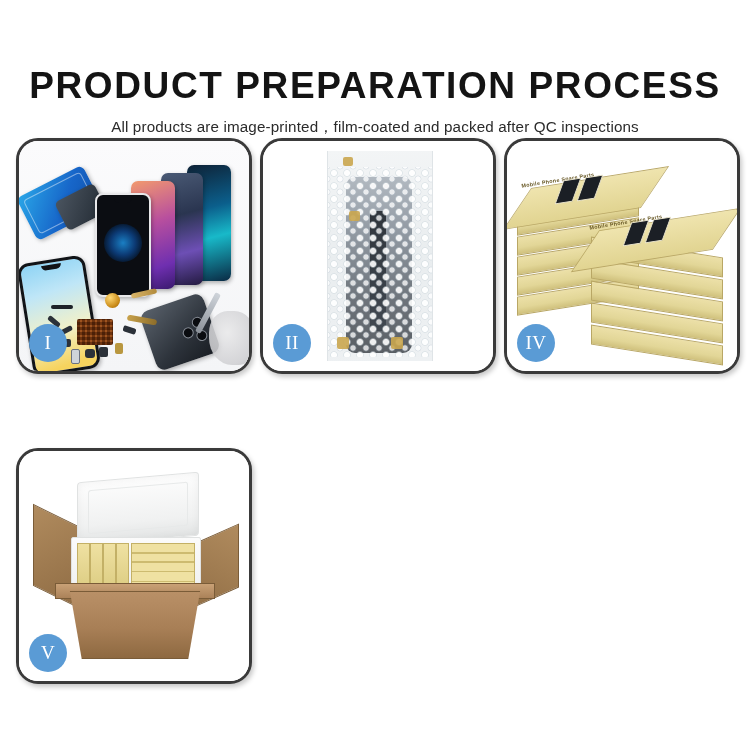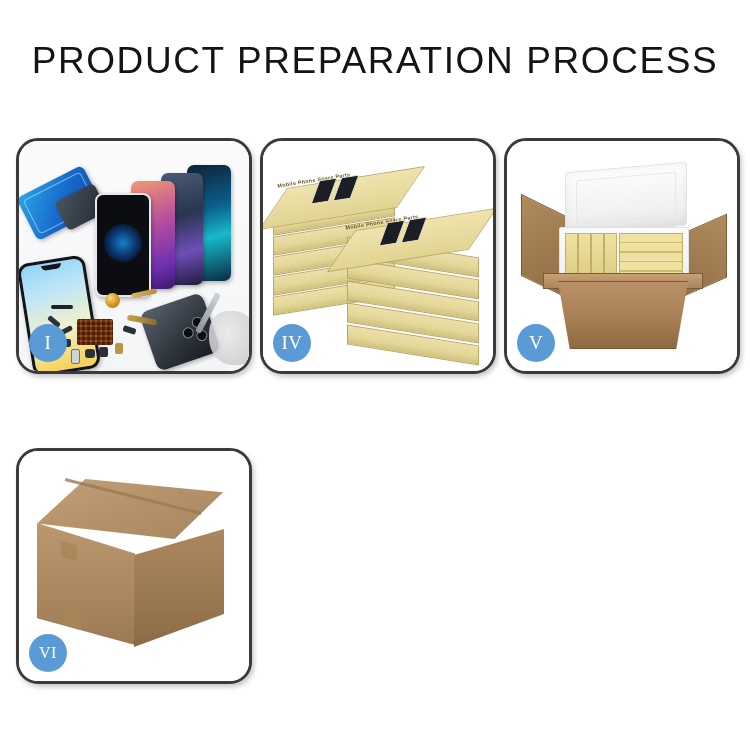--- a/index.html
+++ b/index.html
@@ -7,23 +7,23 @@
     width:750px;height:750px;
     background:#ffffff;
     font-family:"Liberation Sans", sans-serif;
     overflow:hidden;
   }
   .page{position:relative;width:750px;height:750px;background:#fff;}
 
   
   .header{position:absolute;left:0;top:0;width:750px;text-align:center;}
   .title{
-    margin:0;padding-top:42px;
+    margin:0;padding-top:67px;
     font-size:37px;letter-spacing:1.6px;
-    font-weight:400;color:#141414;
+    font-weight:700;color:#141414;
     font-family:"Liberation Sans", sans-serif;
     line-height:1.05;
     white-space:nowrap;
   }
   .subtitle{
     margin:0;padding-top:11px;
     font-size:15.2px;color:#2b2b2b;font-weight:400;
     letter-spacing:.15px;white-space:nowrap;
   }
 
@@ -271,20 +271,21 @@
   .tab2{position:absolute;left:46px;top:160px;width:16px;height:16px;
     background:#a9855c;opacity:.85;transform:skewY(14deg);}
 </style>
 </head>
 <body>
 
 <div class="page">
 
   <div class="header">
     <h1 class="title">PRODUCT PREPARATION PROCESS</h1>
+    <p class="subtitle">All products are image-printed，film-coated and packed after QC inspections</p>
   </div>
 
   <div class="grid">
 
     <div class="panel">
       <div class="stage p1">
         <div class="phone ph-a"></div>
         <div class="phone ph-a-dark"></div>
         <div class="phone ph-cyan"></div>
         <div class="phone ph-violet"></div>
@@ -308,20 +309,34 @@
         <div class="part pt5"></div>
         <div class="part pt6"></div>
         <div class="part pt7"></div>
         <div class="part pt8"></div>
         <div class="driver"></div>
         <div class="hand"></div>
       </div>
       <div class="badge">I</div>
     </div>
 
+    <div class="panel">
+      <div class="stage p2">
+        <div class="bagwrap">
+          <div class="innerpart"></div>
+          <div class="ribbon"></div>
+          <div class="bubbles"></div>
+        </div>
+        <div class="tape tp1"></div>
+        <div class="tape tp2"></div>
+        <div class="tape tp3"></div>
+        <div class="tape tp4"></div>
+      </div>
+      <div class="badge">II</div>
+    </div>
 
 
     <div class="panel">
       <div class="stage p4">
         <div class="stack">
           <div class="sbox c5"></div>
           <div class="sbox c4"></div>
           <div class="sbox c3"></div>
           <div class="sbox c2"></div>
           <div class="sbox c1"></div>
@@ -353,26 +368,15 @@
         <div class="ybox yb2"></div>
         <div class="ybox yb3"></div>
         <div class="ybox yb4"></div>
         <div class="ylay"></div>
         <div class="cartonTopEdge"></div>
         <div class="cartonFront"></div>
       </div>
       <div class="badge">V</div>
     </div>
 
-    <div class="panel">
-      <div class="stage p6">
-        <div class="c-top"></div>
-        <div class="c-seam"></div>
-        <div class="c-left"></div>
-        <div class="c-right"></div>
-        <div class="tab1"></div>
-        <div class="tab2"></div>
-      </div>
-      <div class="badge wide">VI</div>
-    </div>
 
   </div>
 </div>
 
 </body></html>

